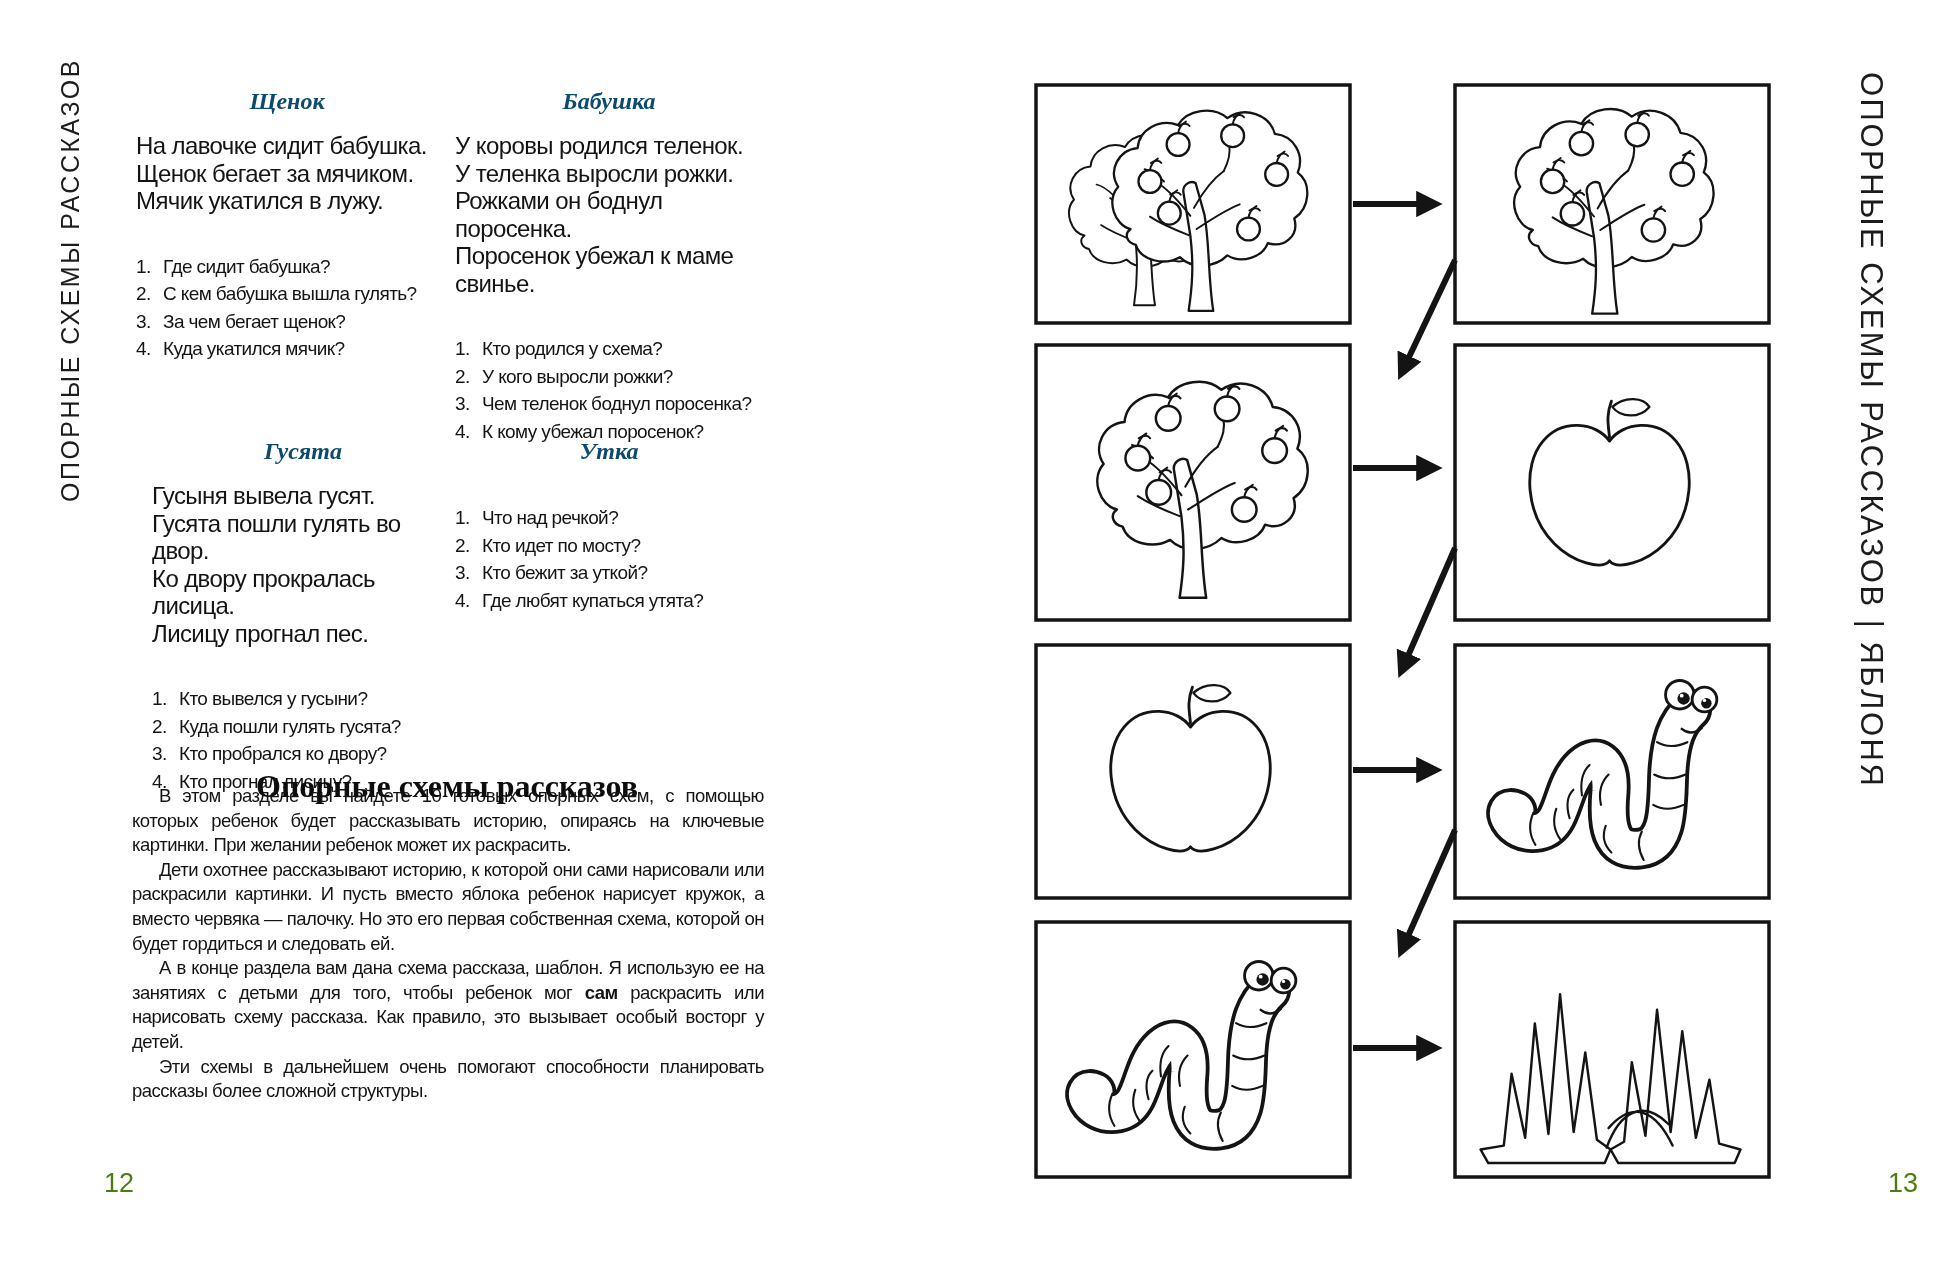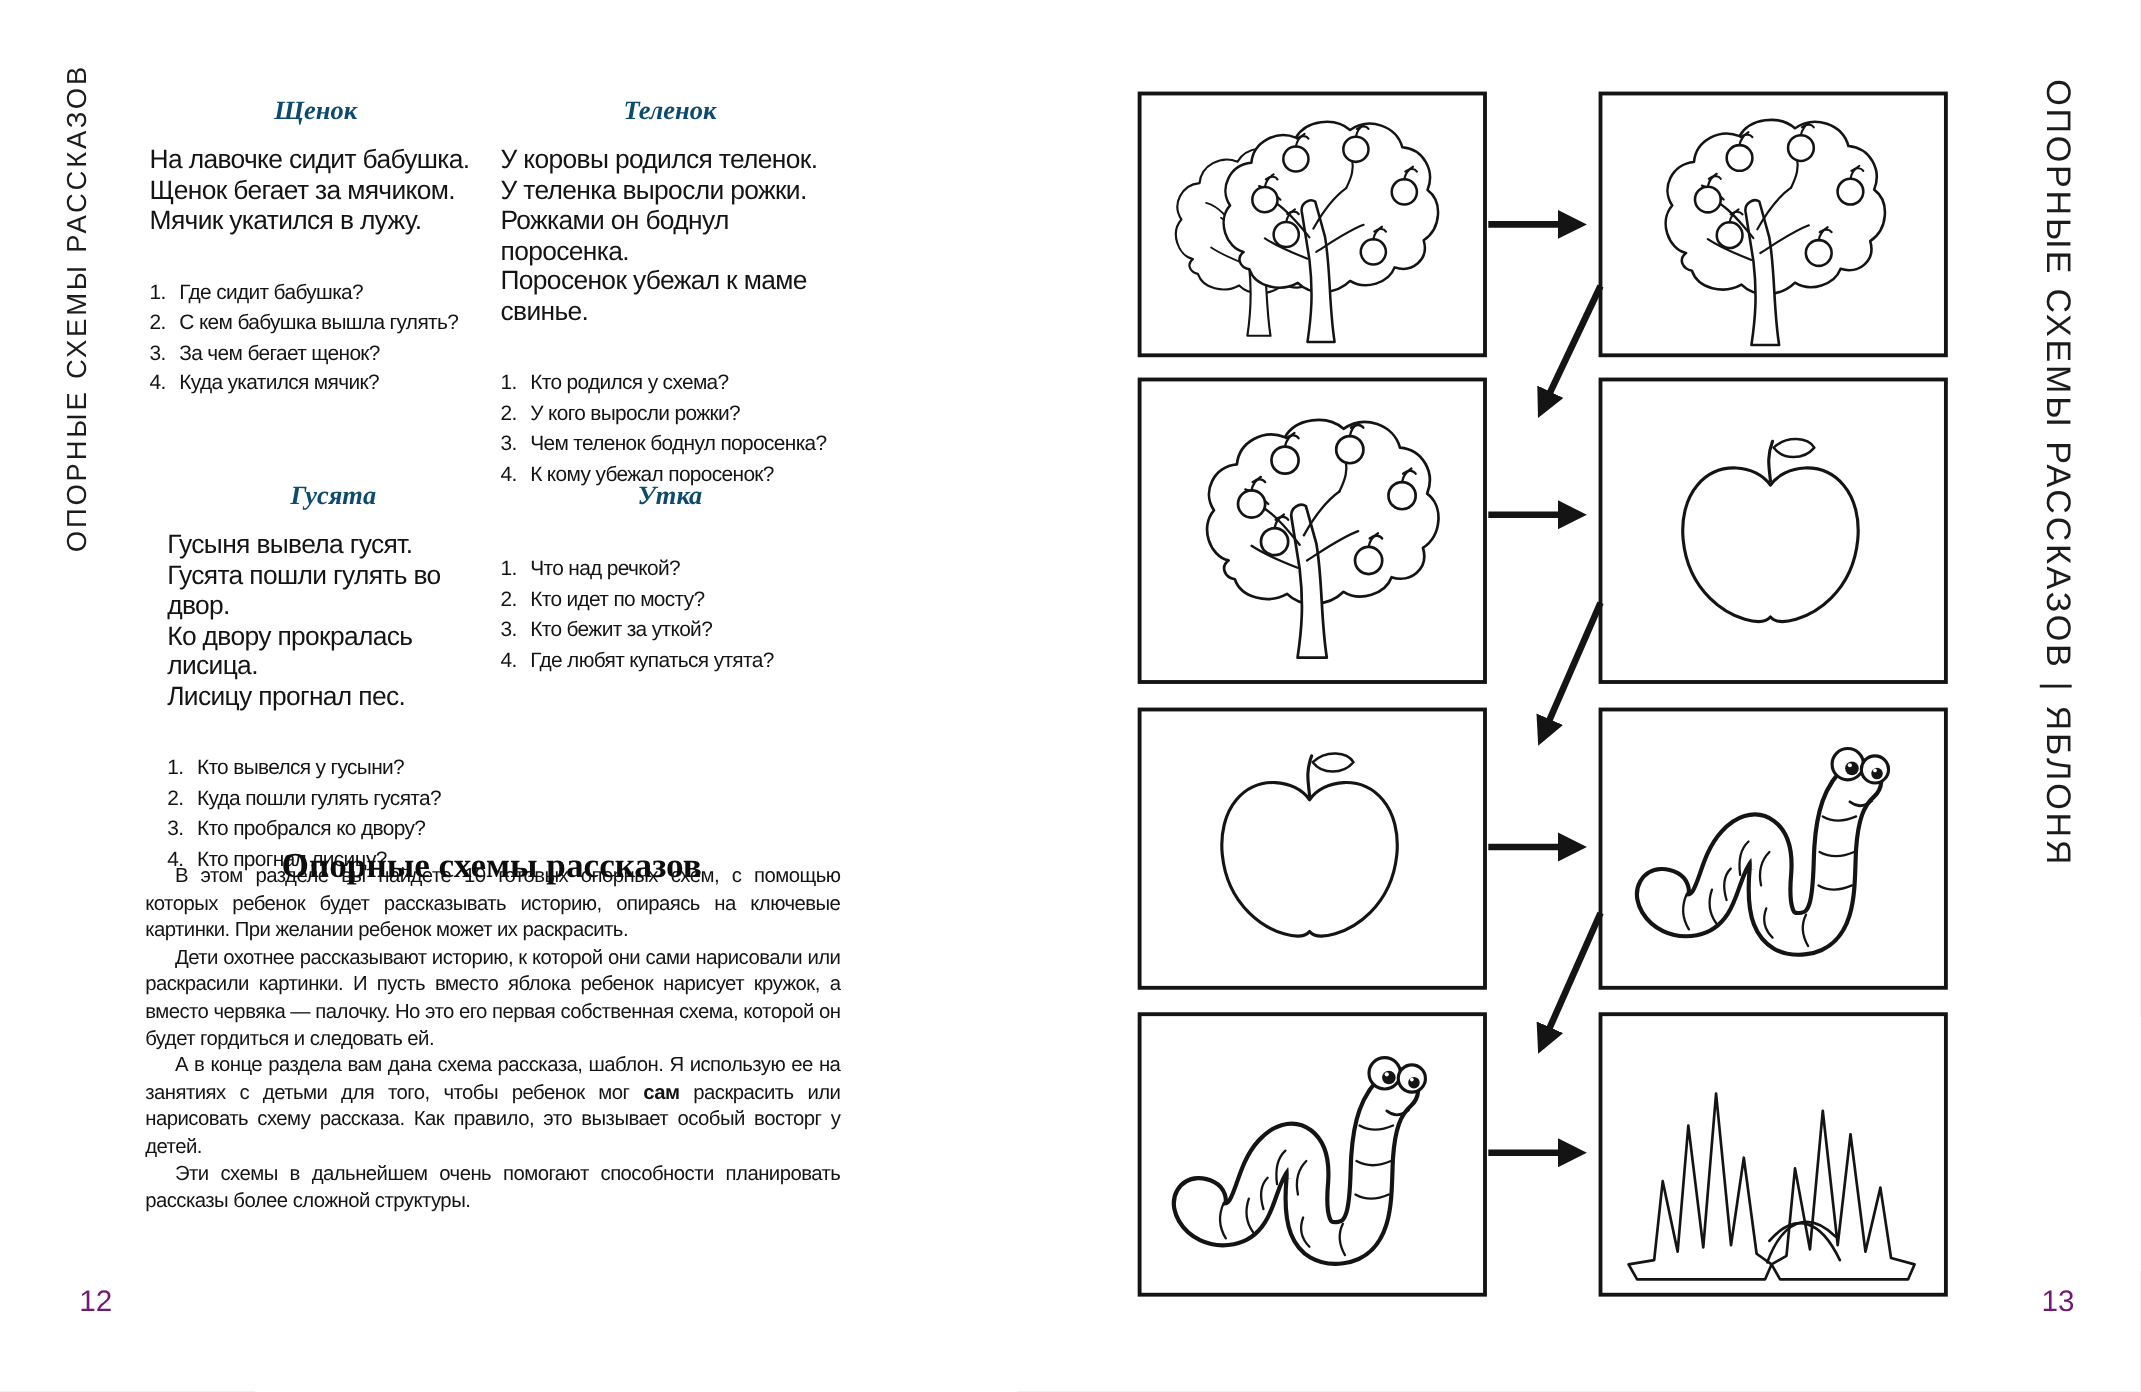--- a/index.html
+++ b/index.html
@@ -28,21 +28,21 @@
   .st3{left:455px;top:436px;width:308px;}
   
   .section-heading{position:absolute;left:132px;top:766px;width:630px;margin:0;
     text-align:center;font-family:"Liberation Serif",serif;font-weight:bold;
     font-size:32px;line-height:40px;color:#0d0d0d;}
   .paras{position:absolute;left:132px;top:784px;width:632px;}
   .paras p{margin:0;text-align:justify;text-indent:27px;
     font-size:18.5px;line-height:24.6px;letter-spacing:-0.5px;}
   .paras b{font-weight:bold;}
   
-  .pageno{position:absolute;font-size:27px;color:#701a75;}
+  .pageno{position:absolute;font-size:27px;color:#4d7c0f;margin-left:32px;}
   .pn-left{left:72px;top:1168px;}
   .pn-right{left:1856px;top:1168px;}
   
   .diagram-wrap{position:absolute;left:1020px;top:70px;width:790px;height:1120px;}
   .panel-rect{fill:#ffffff;stroke:#141414;stroke-width:3.5px;}
   .arrow{stroke:#141414;stroke-width:6px;fill:none;}
   .fillw{fill:#ffffff;stroke:#141414;stroke-width:2.6px;stroke-linejoin:round;}
   .ln{fill:none;stroke:#141414;stroke-width:2.2px;stroke-linecap:round;}
   .tube-o{stroke:#141414;stroke-width:44px;fill:none;stroke-linecap:round;}
   .tube-i{stroke:#ffffff;stroke-width:36px;fill:none;stroke-linecap:round;}
@@ -78,21 +78,21 @@
           <span>За чем бегает щенок?</span>
         </div>
       <div class="q">
           <span class="qn">4.</span>
           <span>Куда укатился мячик?</span>
         </div>
     </div>
   </section>
 
   <section class="story st1">
-    <h3>Теленок</h3>
+    <h3>Бабушка</h3>
     <div class="lines">
       <div>У коровы родился теленок.</div>
       <div>У теленка выросли рожки.</div>
       <div>Рожками он боднул поросенка.</div>
       <div>Поросенок убежал к маме свинье.</div>
     </div>
     <div class="qs">
       <div class="q">
           <span class="qn">1.</span>
           <span>Кто родился у схема?</span>

